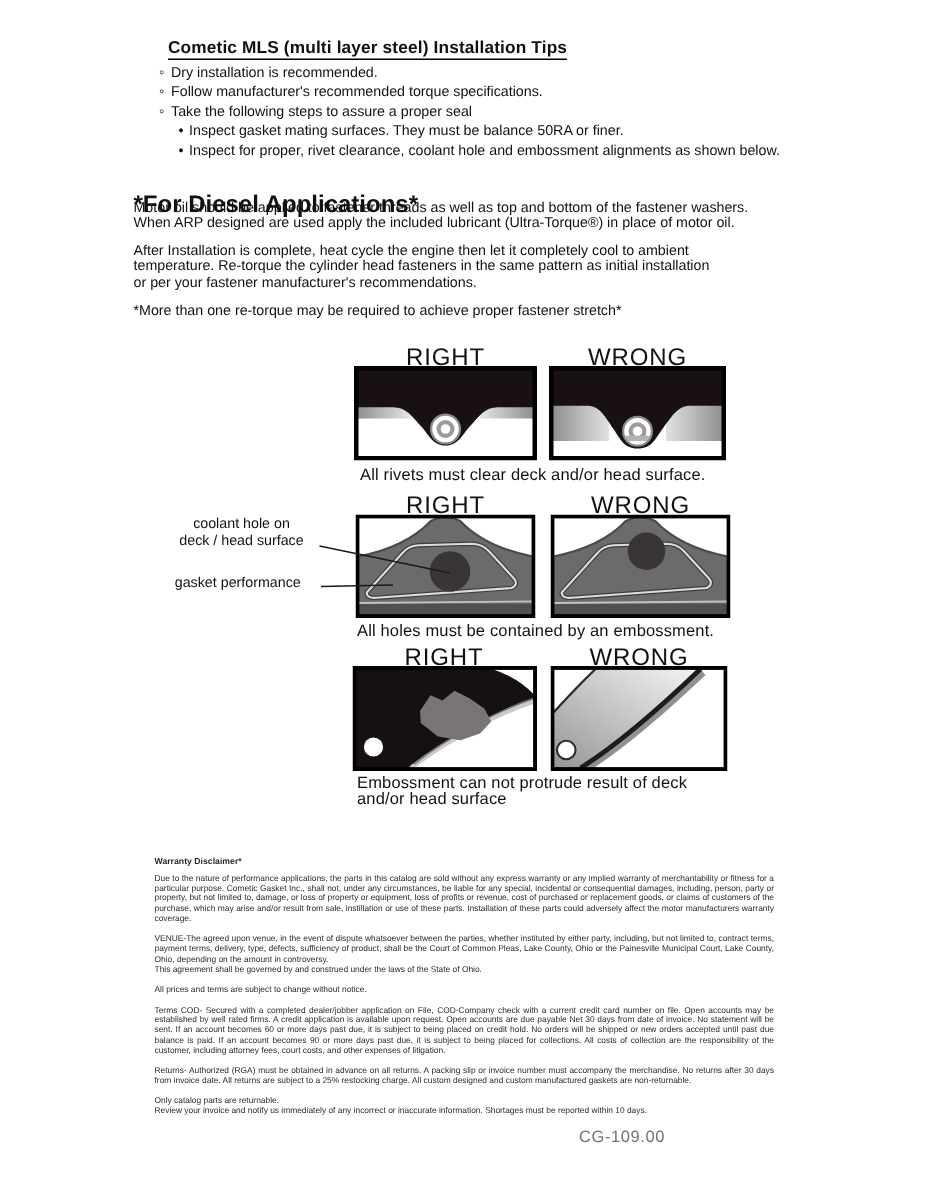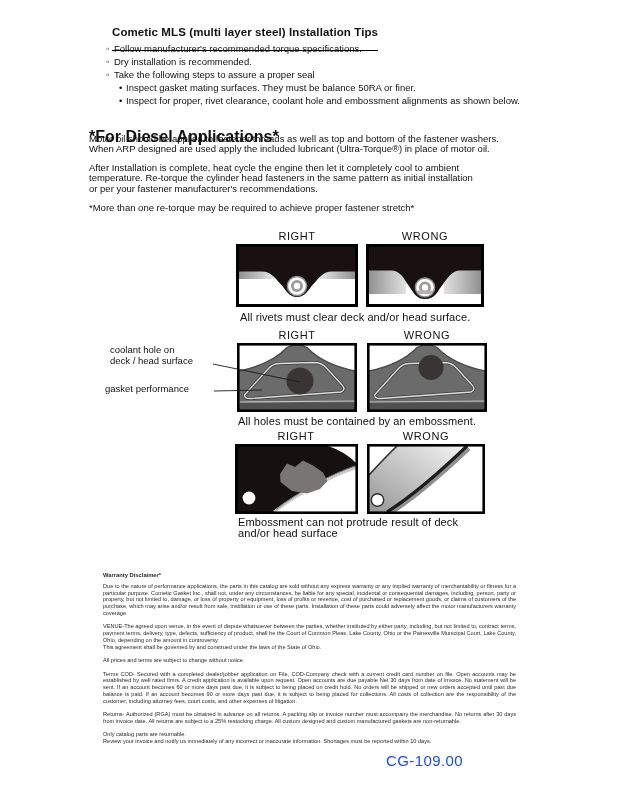--- a/index.html
+++ b/index.html
@@ -1,66 +1,66 @@
 <!DOCTYPE html>
 <html style="--ink: #111111; --paper: #ffffff; --diagram_black: #191111;"><head>
 <meta charset="utf-8">
 <style>
   html,body{margin:0;padding:0;background:#fff}
   .page{position:relative;width:618px;height:800px;background:var(--paper,#fff);
         font-family:"Liberation Sans",sans-serif;color:var(--ink,#111);overflow:hidden}
 
   #title{position:absolute;left:112px;top:26px;font-size:11.5px;font-weight:700;
-         padding-bottom:12px;border-bottom:1.4px solid #000;white-space:nowrap;letter-spacing:.1px}
+         padding-bottom:1px;border-bottom:1.4px solid #000;white-space:nowrap;letter-spacing:.1px}
 
   #bullets{position:absolute;left:106px;top:42px;font-size:9.5px;line-height:13px}
   .bullet{white-space:nowrap}
   .bmark{display:inline-block;width:8px;font-size:10px}
   .sub{margin-left:13px}
   .sub .bmark{width:7px;font-size:9.5px}
 
   #diesel-h{position:absolute;left:89px;top:128px;font-size:16px;font-weight:700;white-space:nowrap}
   .para{position:absolute;left:89px;font-size:9.5px;line-height:10.4px;white-space:pre-line}
   #p0{top:134px}#p1{top:163px}#p2{top:203px}
 
-  .dlabel{position:absolute;font-size:11px;letter-spacing:.6px;white-space:nowrap;transform:translateX(-50%)}
+  .dlabel{position:absolute;font-size:16px;letter-spacing:.6px;white-space:nowrap;transform:translateX(-50%)}
   #lbl1r{left:297px;top:230px}#lbl1w{left:425px;top:230px}
   #lbl2r{left:297px;top:329px}#lbl2w{left:427px;top:329px}
   #lbl3r{left:296px;top:430px}#lbl3w{left:426px;top:430px}
 
   .figure{position:absolute;display:block}
   #fig1r{left:236px;top:244px}#fig1w{left:366px;top:244px}
   #fig2r{left:237px;top:343px}#fig2w{left:367px;top:343px}
   #fig3r{left:235px;top:444px}#fig3w{left:367px;top:444px}
 
   .caption{position:absolute;font-size:11px;line-height:10.8px;white-space:pre-line;letter-spacing:.1px}
   #cap1{left:240px;top:312px}#cap2{left:238px;top:416px}#cap3{left:238px;top:517px}
 
-  .callout{position:absolute;font-size:9.5px;line-height:10.6px;text-align:left;white-space:pre-line}
+  .callout{position:absolute;font-size:9.5px;line-height:10.6px;text-align:center;white-space:pre-line}
   #co-coolant{left:110px;top:345px;width:102px}
   #co-emb{left:105px;top:384px;width:107px}
   #leaders{position:absolute;left:115px;top:340px}
 
   #disclaimer{position:absolute;left:103px;top:572px;width:413px;font-size:5.6px;
               line-height:6.8px;color:#2a2a2a;text-align:justify}
   .disc-h{font-size:5.8px;font-weight:700;margin:0 0 4px}
   .disc-p{margin:0 0 6.6px;white-space:pre-line}
 
-  #footer{position:absolute;left:386px;top:752px;font-size:15px;letter-spacing:.4px;color:#1d4ed8}
+  #footer{position:absolute;left:386px;top:752px;font-size:11px;letter-spacing:.4px;color:#737373}
 </style>
 </head>
 <body>
 
 <div class="page">
 
   <div id="title">Cometic MLS (multi layer steel) Installation Tips</div>
 
   <div id="bullets">
+    <div class="bullet"><span class="bmark">◦</span><span>Dry installation is recommended.</span></div>
     <div class="bullet"><span class="bmark">◦</span><span>Follow manufacturer's recommended torque specifications.</span></div>
-    <div class="bullet"><span class="bmark">◦</span><span>Dry installation is recommended.</span></div>
     <div class="bullet"><span class="bmark">◦</span><span>Take the following steps to assure a proper seal</span></div>
     <div class="bullet sub"><span class="bmark">•</span><span>Inspect gasket mating surfaces.  They must be balance 50RA or finer.</span></div>
     <div class="bullet sub"><span class="bmark">•</span><span>Inspect for proper, rivet clearance, coolant hole and embossment alignments as shown below.</span></div>
   </div>
 
   <div id="diesel-h">*For Diesel Applications*</div>
   <div class="para" id="p0">Motor oil should be applied to fastener threads as well as top and bottom of the fastener washers.
 When ARP designed are used apply the included lubricant (Ultra-Torque®) in place of motor oil.</div>
   <div class="para" id="p1">After Installation is complete, heat cycle the engine then let it completely cool to ambient
 temperature. Re-torque the cylinder head fasteners in the same pattern as initial installation

